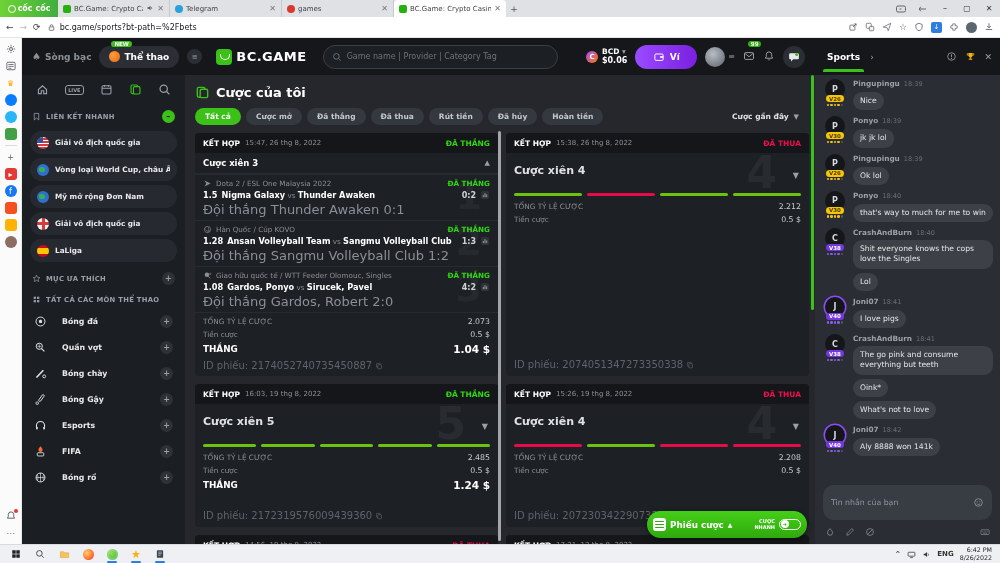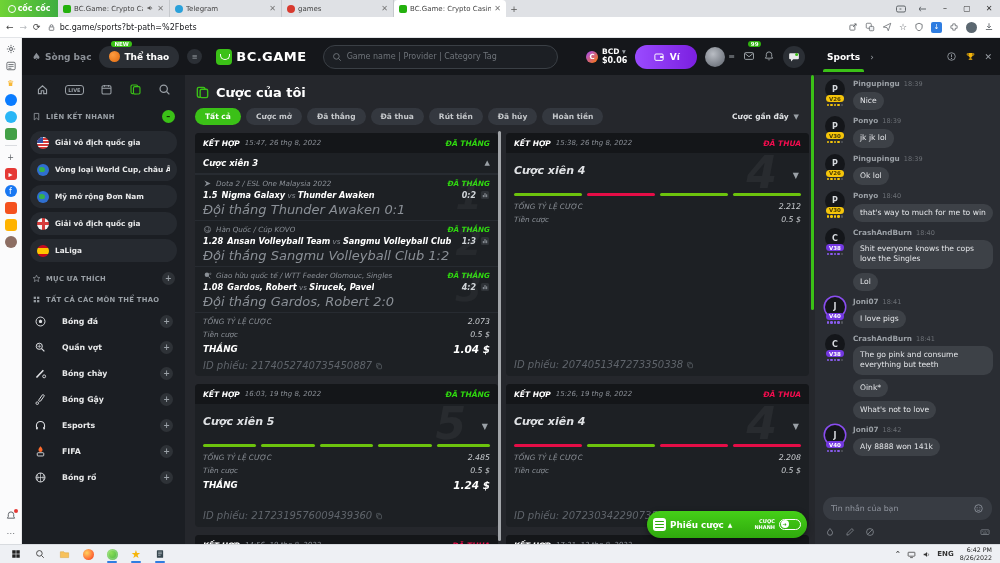--- a/index.html
+++ b/index.html
@@ -103,21 +103,21 @@
   
   .main{position:absolute;left:163px;top:37px;right:185px;bottom:0;background:var(--mainbg);overflow:hidden;padding:8px 0 0 10px;}
   .mtitle{display:flex;align-items:center;gap:6px;color:#fff;font-size:13px;font-weight:800;padding:2px 0 6px;}
   .mtitle .ic{width:15px;height:15px;color:var(--green);}
   .filters{display:flex;align-items:center;gap:5px;padding:2px 0 8px;}
   .pill{background:#34383f;color:#c6c9cc;font-size:7.5px;font-weight:700;border-radius:10px;padding:4px 10px;white-space:nowrap;}
   .pill.active{background:var(--green);color:#fff;}
   .sort{margin-left:auto;margin-right:16px;color:#dfe1e4;font-size:7.5px;font-weight:700;display:flex;align-items:center;gap:5px;}
   .sort .car{color:#9aa0a6;font-size:7px;}
   #cards{display:grid;grid-template-columns:303px 303px;gap:8px;}
-  .card{background:var(--card);border-radius:4px;display:flex;flex-direction:column;overflow:hidden;font-style:italic;}
+  .card{background:var(--card);border-radius:4px;display:flex;flex-direction:column;overflow:hidden;}
   .card.h1{height:243px;} .card.h2{height:143px;} .card.hp{height:50px;}
   .card-h{flex:none;height:20px;background:var(--cardhdr);display:flex;align-items:center;gap:5px;padding:0 8px;}
   .card-h .combo{color:#fff;font-size:7.5px;font-weight:800;}
   .card-h .time{color:var(--gray);font-size:7px;}
   .status{margin-left:auto;font-size:7.5px;font-weight:800;}
   .status.won{color:var(--win);} .status.lost{color:var(--red);}
   .card-sub{flex:none;display:flex;align-items:center;padding:5px 8px;color:#fff;font-size:8.5px;font-weight:700;border-bottom:1px solid var(--line);}
   .card-sub .car{margin-left:auto;color:#9aa0a6;font-size:7px;}
   .bigrow{flex:none;position:relative;height:38px;padding:6px 8px;}
   .bigrow .btitle{color:#dfe1e4;font-size:11px;font-weight:600;}
@@ -176,21 +176,21 @@
   .vip{margin-top:-4px;font-size:5.5px;font-weight:800;padding:0.5px 3px;border-radius:5px;z-index:1;}
   .vip.gold{background:#f5c50a;color:#4a3b00;}
   .vip.purple{background:#7438e2;color:#fff;}
   .dots{display:flex;gap:1.2px;margin-top:1.5px;}
   .dot{width:2.4px;height:2.4px;border-radius:50%;}
   .dot.on.gold{background:#f5c50a;} .dot.on.purple{background:#8a5cf0;} .dot.off{background:#53565c;}
   .mcol{flex:1;min-width:0;}
   .mname{color:#9ba0a6;font-size:7.3px;font-weight:700;}
   .mtime{color:#6d7177;font-size:6.5px;font-weight:400;margin-left:4px;}
   .bubble{display:inline-block;background:var(--bub);border-radius:9px;padding:4px 7px;color:#e3e5e8;font-size:7.6px;line-height:1.35;margin-top:3px;max-width:142px;}
-  .chatinput{flex:none;margin:4px 8px 0;height:23px;border-radius:11px;background:#383c43;display:flex;align-items:center;padding:0 8px;gap:5px;}
+  .chatinput{flex:none;margin:4px 8px 0;height:35px;border-radius:11px;background:#383c43;display:flex;align-items:center;padding:0 8px;gap:5px;}
   .chatinput .ph{color:#9196a0;font-size:7.8px;flex:1;white-space:nowrap;overflow:hidden;}
   .chatinput .ic{width:11px;height:11px;color:#9196a0;}
   .chattools{flex:none;height:24px;display:flex;align-items:center;gap:10px;padding:0 10px;}
   .chattools .ic{width:10px;height:10px;color:#8b9097;}
   .chattools .right{margin-left:auto;}
 
   
   .taskbar{position:absolute;left:0;bottom:0;right:0;height:19px;background:#eef0f4;border-top:1px solid #d8dbdf;display:flex;align-items:center;padding:0 4px;gap:2px;}
   .tbi{width:24px;height:100%;display:flex;align-items:center;justify-content:center;position:relative;}
   .tbi .g{width:11px;height:11px;border-radius:50%;}
@@ -663,21 +663,21 @@
                     <circle cx="7" cy="6.5" r="4" fill="currentColor"></circle>
                     <line x1="9.8" y1="9.5" x2="12.5" y2="13" stroke="currentColor" stroke-width="1.6"></line>
                     <circle cx="13" cy="5" r="1.3" fill="none" stroke="currentColor" stroke-width="1"></circle>
                   </svg>
                 </span>
                 <span class="lg">Giao hữu quốc tế / WTT Feeder Olomouc, Singles</span>
                 <span class="status won">ĐÃ THẮNG</span>
               </div>
               <div class="lrow2">
                 <span class="odds">1.08</span>
-                <span class="tm"><span>Gardos, Robert</span><span class="vs"> vs </span><span>Sirucek, Pavel</span></span>
+                <span class="tm"><span>Gardos, Ponyo</span><span class="vs"> vs </span><span>Sirucek, Pavel</span></span>
                 <span class="score">4:2</span>
                 <span class="ic ">
                   <svg viewBox="0 0 16 16">
                     <rect x="1.5" y="1.5" width="13" height="13" rx="2.5" fill="#2e3237"></rect>
                     <line x1="5.3" y1="11.5" x2="5.3" y2="8" stroke="#9aa0a6" stroke-width="1.5"></line>
                     <line x1="8" y1="11.5" x2="8" y2="5" stroke="#9aa0a6" stroke-width="1.5"></line>
                     <line x1="10.7" y1="11.5" x2="10.7" y2="7" stroke="#9aa0a6" stroke-width="1.5"></line>
                   </svg>
                 </span>
               </div>

